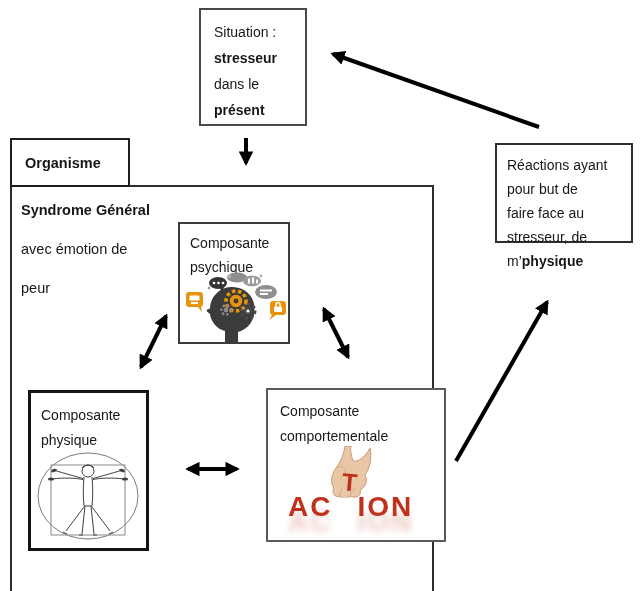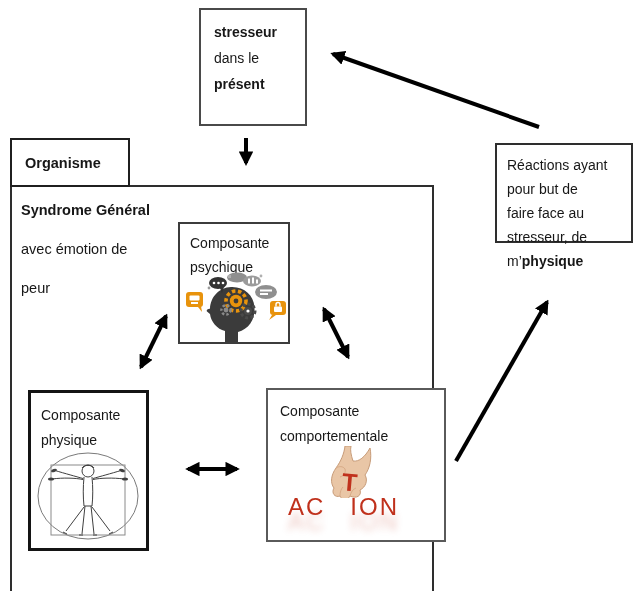--- a/index.html
+++ b/index.html
@@ -25,33 +25,34 @@
     padding:9px 0 0 12px;font-size:14px;line-height:25px;z-index:3;}
   #reactions-box{left:495px;top:143px;width:138px;height:100px;border:2px solid #2e2e2e;
     padding:8px 0 0 10px;font-size:14px;line-height:24px;z-index:2;}
   
   .illus{position:absolute;}
   #mind-illustration{left:4px;top:48px;}
   #vitruvian-illustration{left:4px;top:56px;}
   #hand-illustration{left:50px;top:56px;}
   #held-letter{position:absolute;left:74px;top:80px;font-size:25px;font-weight:bold;
     color:#c0311c;transform:rotate(5deg);}
-  #action-word{position:absolute;left:20px;top:104px;font-size:24px;font-weight:normal;
+  #action-word{position:absolute;left:20px;top:104px;font-size:28px;font-weight:bold;
     color:#c0311c;letter-spacing:2px;display:flex;
     text-shadow:0 15px 7px rgba(192,49,28,0.28);}
   #action-gap{display:inline-block;width:25px;}
   
   #arrow-layer{position:absolute;left:0;top:0;width:640px;height:591px;z-index:4;pointer-events:none;}
 </style>
 </head>
 <body>
 
 <div id="canvas">
 
   <div class="box" id="situation-box">
+    <span class="line">Situation :</span>
     <span class="line b">stresseur</span>
     <span class="line">dans le</span>
     <span class="line b">présent</span>
   </div>
 
   <div class="box" id="organisme-box">
     <span>Organisme</span>
   </div>
 
   <div class="box" id="sga-box">

